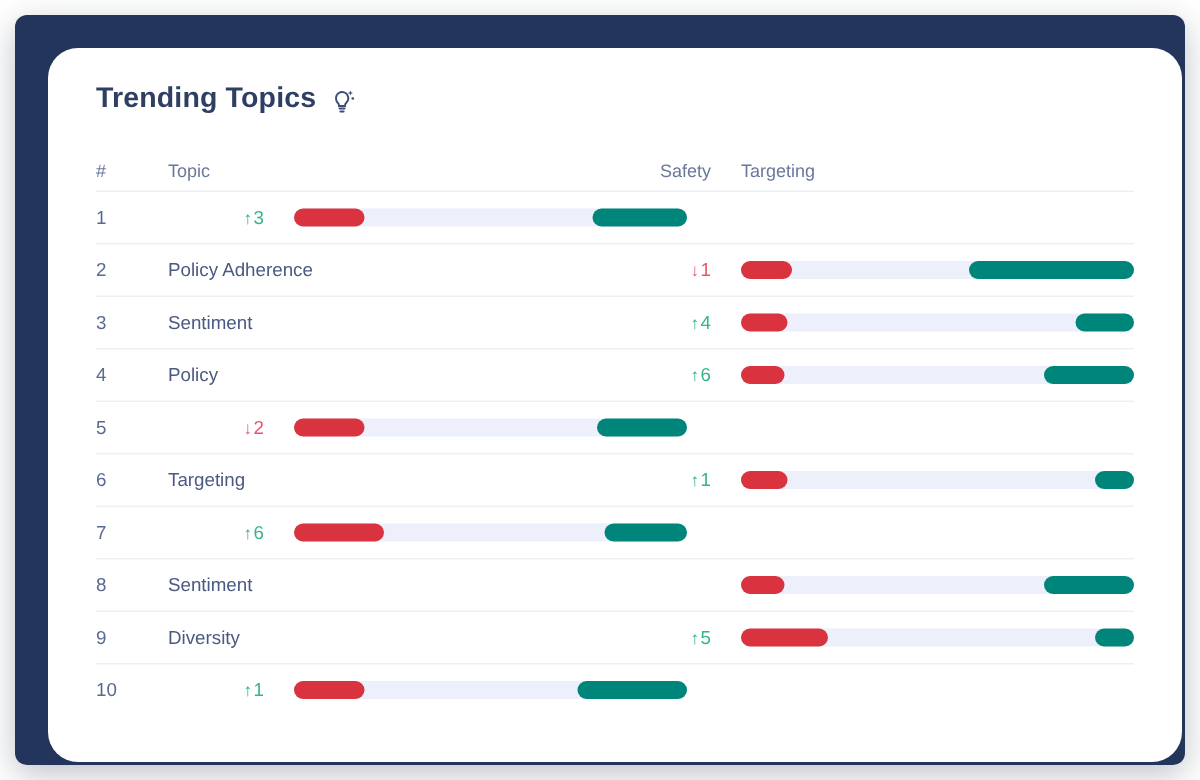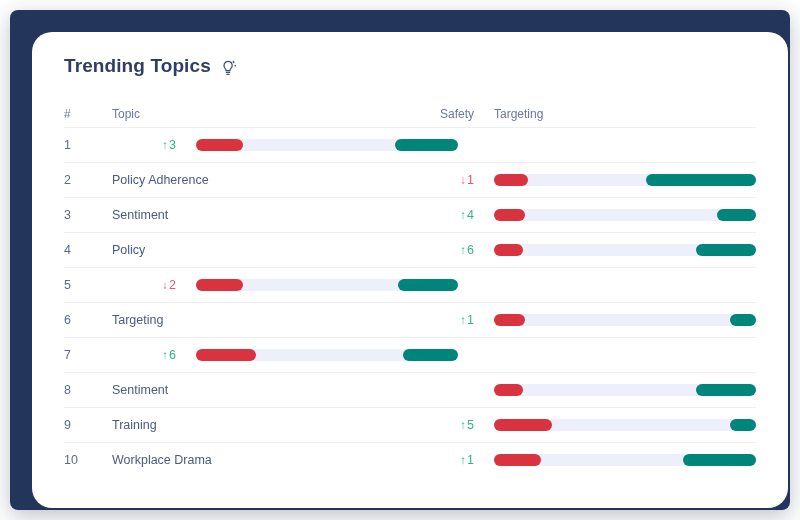--- a/index.html
+++ b/index.html
@@ -269,32 +269,31 @@
               <div class="col-change"></div>
               <div class="col-sent">
                 <div class="bar-track">
                   <div class="seg seg-neg" style="width: 11%; background: rgb(216, 51, 63);"></div>
                   <div class="seg seg-pos" style="width: 23%; background: rgb(0, 133, 122);"></div>
                 </div>
               </div>
             </div>
             <div class="row body">
               <div class="col-rank">9</div>
-              <div class="col-topic">Training</div>
+              <div class="col-topic">Diversity</div>
               <div class="col-change"><span class="chg-up"><span class="chg-arrow">↑</span><span>5</span></span></div>
               <div class="col-sent">
                 <div class="bar-track">
                   <div class="seg seg-neg" style="width: 22%; background: rgb(216, 51, 63);"></div>
                   <div class="seg seg-pos" style="width: 10%; background: rgb(0, 133, 122);"></div>
                 </div>
               </div>
             </div>
             <div class="row body">
               <div class="col-rank">10</div>
-              <div class="col-topic">Workplace Drama</div>
               <div class="col-change"><span class="chg-up"><span class="chg-arrow">↑</span><span>1</span></span></div>
               <div class="col-sent">
                 <div class="bar-track">
                   <div class="seg seg-neg" style="width: 18%; background: rgb(216, 51, 63);"></div>
                   <div class="seg seg-pos" style="width: 28%; background: rgb(0, 133, 122);"></div>
                 </div>
               </div>
             </div>
           </div>
 

